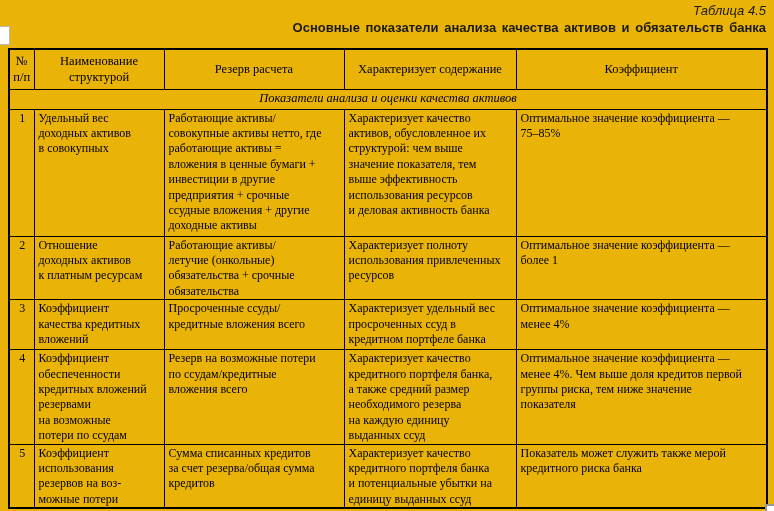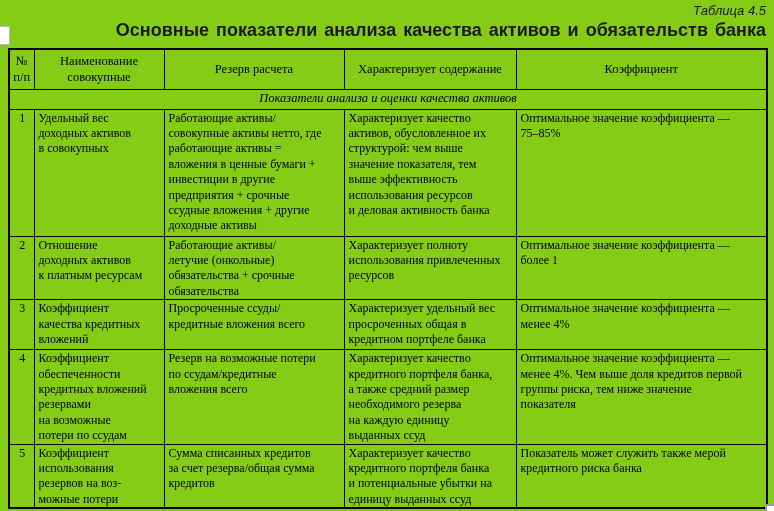--- a/index.html
+++ b/index.html
@@ -3,32 +3,32 @@
 <meta charset="utf-8">
 <style>
   html, body {
     margin: 0; padding: 0;
     background: #fff;
     width: 774px; height: 511px;
     font-family: "Liberation Serif", serif;
     color: #000;
     overflow: hidden;
   }
-  .page { position: relative; width: 774px; height: 511px; background: #84cc16; }
+  .page { position: relative; width: 774px; height: 511px; background: #eab308; }
 
   .table-number {
     position: absolute; top: 3px; right: 8px;
     font-family: "Liberation Sans", sans-serif;
     font-style: italic; font-size: 13px; color: #1a1a1a;
     white-space: nowrap;
   }
   .table-title {
     position: absolute; top: 20px; right: 8px;
     font-family: "Liberation Sans", sans-serif;
-    font-weight: bold; font-size: 18px; color: #1a1a1a;
+    font-weight: bold; font-size: 13px; color: #1a1a1a;
     word-spacing: 2px; white-space: nowrap;
   }
 
   table.main {
     position: absolute; left: 8px; top: 48px;
     width: 758px;
     border-collapse: collapse;
     table-layout: fixed;
     border: 2px solid #000;
   }
@@ -96,21 +96,21 @@
         <col style="width:130px">
         <col style="width:180px">
         <col style="width:172px">
         <col style="width:251px">
     </colgroup>
     <thead>
       <tr class="header-row">
         <th>№
 п/п</th>
         <th>Наименование
-совокупные</th>
+структурой</th>
         <th>Резерв расчета</th>
         <th>Характеризует содержание</th>
         <th>Коэффициент</th>
       </tr>
     </thead>
     <tbody>
       <tr class="section-row">
         <td colspan="5">Показатели анализа и оценки качества активов</td>
       </tr>
 
@@ -155,21 +155,21 @@
       </tr>
 
       <tr class="r3">
         <td class="num">3</td>
         <td>Коэффициент
 качества кредитных
 вложений</td>
         <td class="formula">Просроченные ссуды/
 кредитные вложения всего</td>
         <td>Характеризует удельный вес
-просроченных общая в
+просроченных ссуд в
 кредитном портфеле банка</td>
         <td>Оптимальное значение коэффициента —
 менее 4%</td>
       </tr>
 
       <tr class="r4">
         <td class="num">4</td>
         <td>Коэффициент
 обеспеченности
 кредитных вложений

